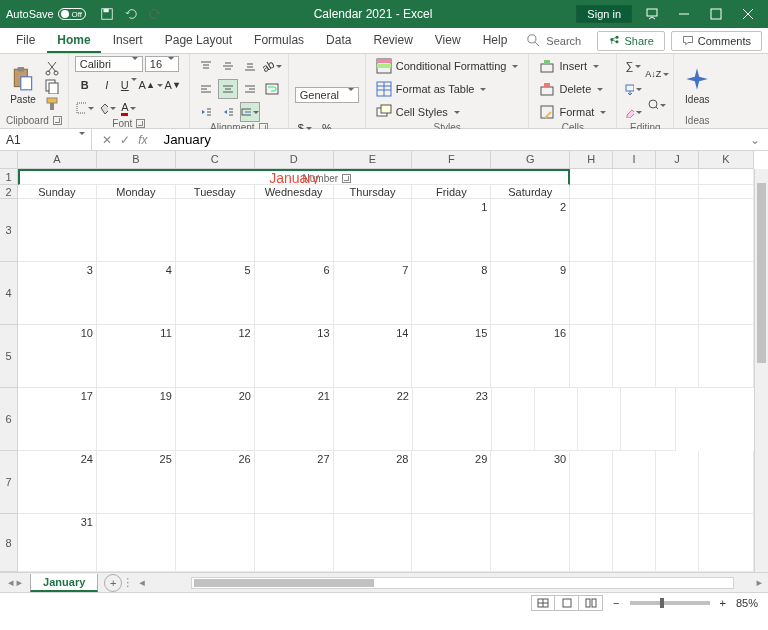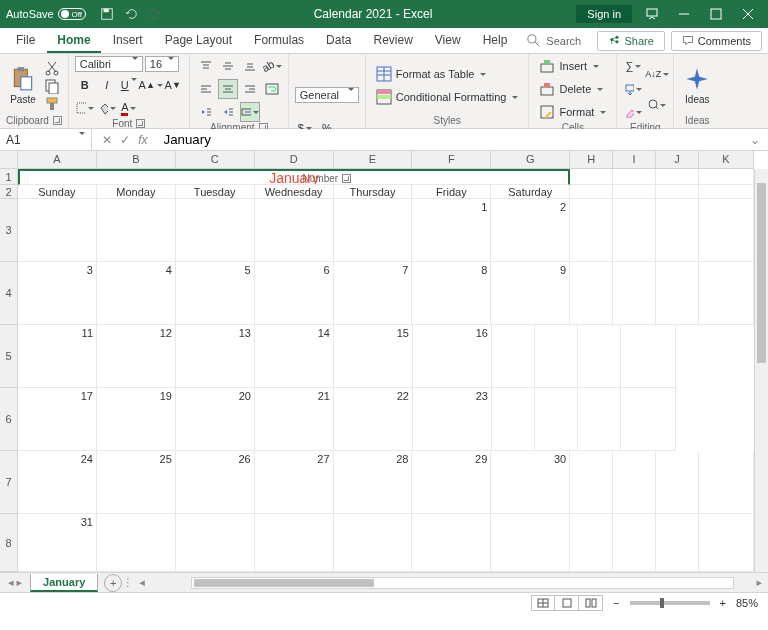--- a/index.html
+++ b/index.html
@@ -365,34 +365,41 @@
         <span>Number</span>
         <span class="dlg"></span>
       </div>
   </div>
 
   <div class="group">
     <div class="group-body">
         <div class="col" style="gap:3px;">
       <div class="sty dd">
             <svg class="ico" viewBox="0 0 16 16">
+              <rect x="1" y="1" width="14" height="14" fill="none" stroke="#555"></rect>
+              <rect x="1" y="1" width="14" height="4" fill="#e8a"></rect>
+              <rect x="1" y="6" width="14" height="4" fill="#ae8"></rect>
+            </svg>
+            <span>Conditional Formatting</span>
+          </div>
+      <div class="sty dd">
+            <svg class="ico" viewBox="0 0 16 16">
               <rect x="1" y="1" width="14" height="14" fill="none" stroke="#4472c4"></rect>
               <line x1="1" y1="5" x2="15" y2="5" stroke="#4472c4"></line>
               <line x1="1" y1="9" x2="15" y2="9" stroke="#4472c4"></line>
               <line x1="8" y1="1" x2="8" y2="15" stroke="#4472c4"></line>
             </svg>
             <span>Format as Table</span>
           </div>
       <div class="sty dd">
             <svg class="ico" viewBox="0 0 16 16">
-              <rect x="1" y="1" width="14" height="14" fill="none" stroke="#555"></rect>
-              <rect x="1" y="1" width="14" height="4" fill="#e8a"></rect>
-              <rect x="1" y="6" width="14" height="4" fill="#ae8"></rect>
-            </svg>
-            <span>Conditional Formatting</span>
+              <rect x="1" y="4" width="10" height="8" fill="#fff" stroke="#555"></rect>
+              <rect x="5" y="1" width="10" height="8" fill="#ffd" stroke="#555"></rect>
+            </svg>
+            <span>Cell Styles</span>
           </div>
     </div>
       </div>
     <div class="group-label">
         <span>Styles</span>
       </div>
   </div>
 
   <div class="group">
     <div class="group-body">
@@ -553,20 +560,21 @@
         <div class="cell" style="width: 79px; height: 63px; justify-content: flex-end; align-items: flex-start; padding-top: 2px;">6</div>
         <div class="cell" style="width: 79px; height: 63px; justify-content: flex-end; align-items: flex-start; padding-top: 2px;">7</div>
         <div class="cell" style="width: 79px; height: 63px; justify-content: flex-end; align-items: flex-start; padding-top: 2px;">8</div>
         <div class="cell" style="width: 79px; height: 63px; justify-content: flex-end; align-items: flex-start; padding-top: 2px;">9</div>
         <div class="cell" style="width: 43px; height: 63px;"></div>
         <div class="cell" style="width: 43px; height: 63px;"></div>
         <div class="cell" style="width: 43px; height: 63px;"></div>
         <div class="cell" style="width: 55px; height: 63px;"></div>
       </div>
       <div class="crow" style="height: 63px;">
+        <div class="cell" style="width: 79px; height: 63px; justify-content: flex-end; align-items: flex-start; padding-top: 2px;">10</div>
         <div class="cell" style="width: 79px; height: 63px; justify-content: flex-end; align-items: flex-start; padding-top: 2px;">11</div>
         <div class="cell" style="width: 79px; height: 63px; justify-content: flex-end; align-items: flex-start; padding-top: 2px;">12</div>
         <div class="cell" style="width: 79px; height: 63px; justify-content: flex-end; align-items: flex-start; padding-top: 2px;">13</div>
         <div class="cell" style="width: 79px; height: 63px; justify-content: flex-end; align-items: flex-start; padding-top: 2px;">14</div>
         <div class="cell" style="width: 79px; height: 63px; justify-content: flex-end; align-items: flex-start; padding-top: 2px;">15</div>
         <div class="cell" style="width: 79px; height: 63px; justify-content: flex-end; align-items: flex-start; padding-top: 2px;">16</div>
         <div class="cell" style="width: 43px; height: 63px;"></div>
         <div class="cell" style="width: 43px; height: 63px;"></div>
         <div class="cell" style="width: 43px; height: 63px;"></div>
         <div class="cell" style="width: 55px; height: 63px;"></div>

